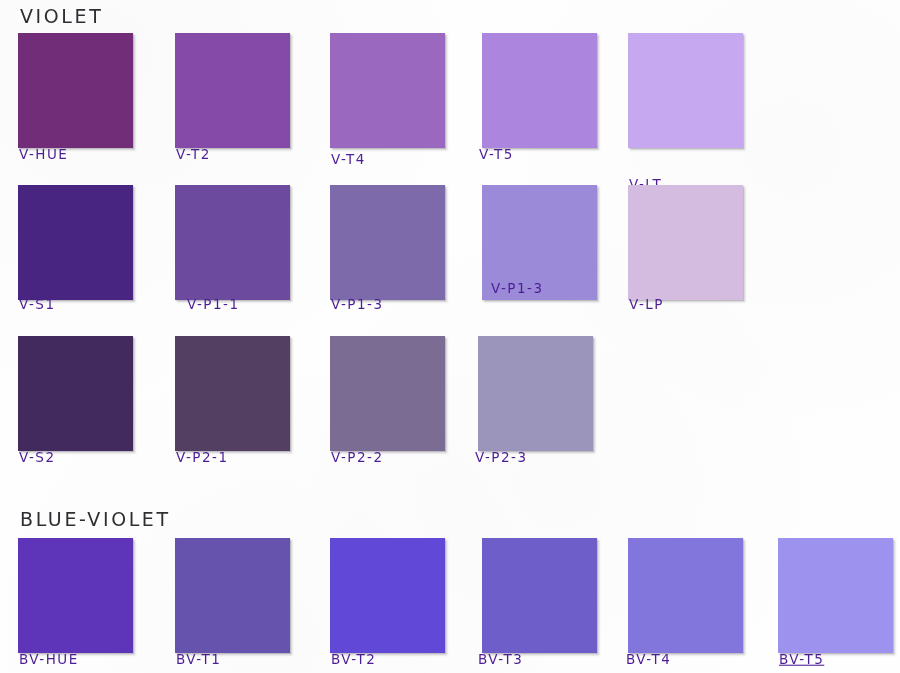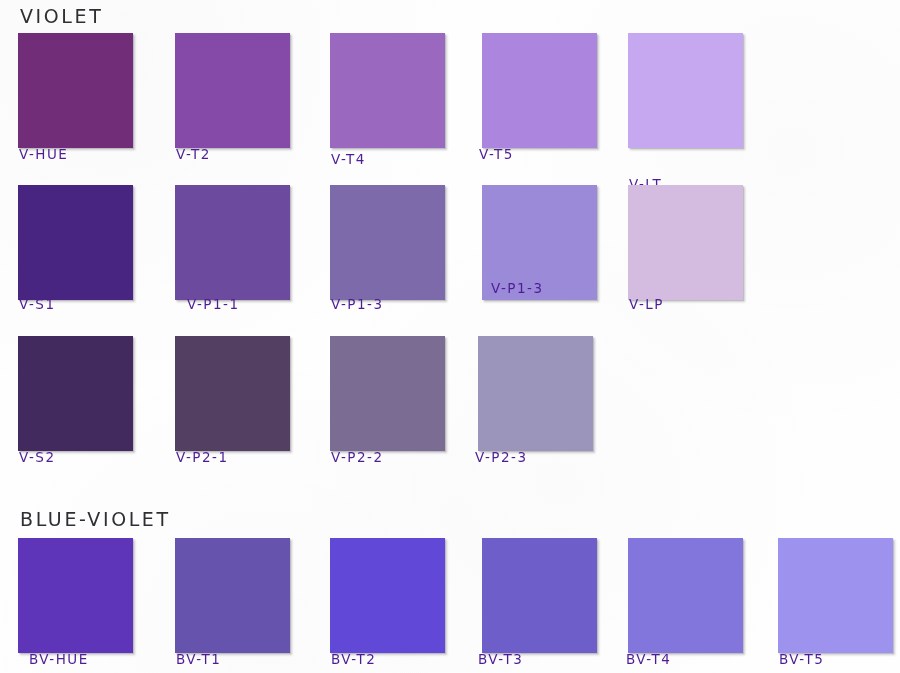--- a/index.html
+++ b/index.html
@@ -126,35 +126,35 @@
       <div class="swatch-chip" title="V-P2-2" style="left: 330px; top: 336px; width: 115px; height: 115px; background: rgb(122, 108, 147);"></div>
       <div class="swatch-label" style="left: 331px; top: 448px;">V-P2-2</div>
     </div>
     <div class="swatch-cell" style="left: 0px; top: 0px;">
       <div class="swatch-chip" title="V-P2-3" style="left: 478px; top: 336px; width: 115px; height: 115px; background: rgb(155, 149, 187);"></div>
       <div class="swatch-label" style="left: 475px; top: 448px;">V-P2-3</div>
     </div>
     <div class="section-title" style="left: 20px; top: 507px;">BLUE-VIOLET</div>
     <div class="swatch-cell" style="left: 0px; top: 0px;">
       <div class="swatch-chip" title="BV-HUE" style="left: 18px; top: 538px; width: 115px; height: 115px; background: rgb(94, 53, 184);"></div>
-      <div class="swatch-label" style="left: 29px; top: 650px;">BV-HUE</div>
+      <div class="swatch-label" style="left: 19px; top: 650px;">BV-HUE</div>
     </div>
     <div class="swatch-cell" style="left: 0px; top: 0px;">
       <div class="swatch-chip" title="BV-T1" style="left: 175px; top: 538px; width: 115px; height: 115px; background: rgb(101, 83, 174);"></div>
       <div class="swatch-label" style="left: 176px; top: 650px;">BV-T1</div>
     </div>
     <div class="swatch-cell" style="left: 0px; top: 0px;">
       <div class="swatch-chip" title="BV-T2" style="left: 330px; top: 538px; width: 115px; height: 115px; background: rgb(98, 72, 214);"></div>
       <div class="swatch-label" style="left: 331px; top: 650px;">BV-T2</div>
     </div>
     <div class="swatch-cell" style="left: 0px; top: 0px;">
       <div class="swatch-chip" title="BV-T3" style="left: 482px; top: 538px; width: 115px; height: 115px; background: rgb(110, 94, 201);"></div>
       <div class="swatch-label" style="left: 478px; top: 650px; text-align: right;">BV-T3</div>
     </div>
     <div class="swatch-cell" style="left: 0px; top: 0px;">
       <div class="swatch-chip" title="BV-T4" style="left: 628px; top: 538px; width: 115px; height: 115px; background: rgb(130, 118, 221);"></div>
       <div class="swatch-label" style="left: 626px; top: 650px;">BV-T4</div>
     </div>
     <div class="swatch-cell" style="left: 0px; top: 0px;">
       <div class="swatch-chip" title="BV-T5" style="left: 778px; top: 538px; width: 115px; height: 115px; background: rgb(157, 147, 239);"></div>
-      <div class="swatch-label" style="left: 779px; top: 650px;">BV-T5</div>
+      <div class="swatch-label" style="left: 779px; top: 650px; text-decoration: underline;">BV-T5</div>
     </div>
   </div>
 
 </body></html>

